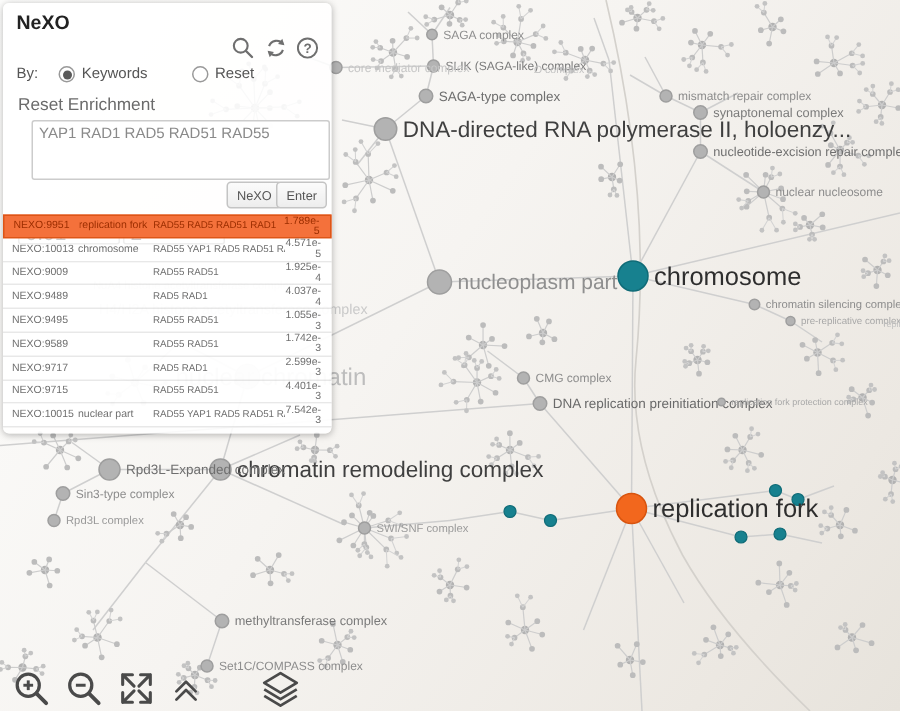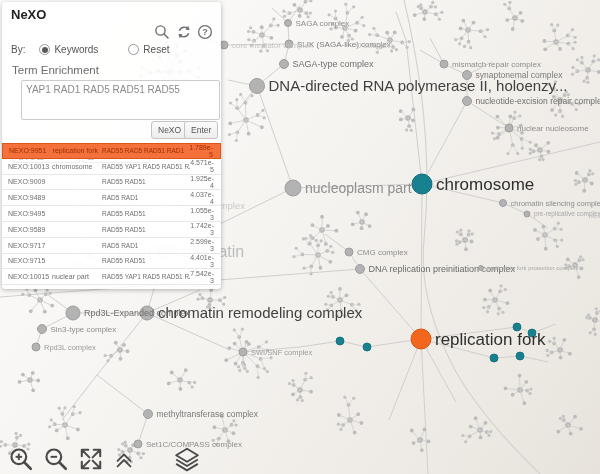--- a/index.html
+++ b/index.html
@@ -1223,21 +1223,21 @@
   </svg>
 
   <div class="by-row">
     <span>By:</span>
     <span class="radio checked"></span>
     <span>Keywords</span>
     <span class="radio" style="margin-left:30px"></span>
     <span>Reset</span>
   </div>
 
-  <div class="te-title">Term Enrichment</div>
+  <div class="te-title">Reset Enrichment</div>
 
   <textarea class="genes-textarea" spellcheck="false" style="">YAP1 RAD1 RAD5 RAD51 RAD55</textarea>
 
   <input class="param-input" style="left: 10px;" value="0.01">
   <input class="param-input" style="left: 80px;" value="2">
   <button class="btn" style="left:149px">NeXO</button>
   <button class="btn" style="left:182px">Enter</button>
 
   <div class="results">
       <div class="rrow selected">

